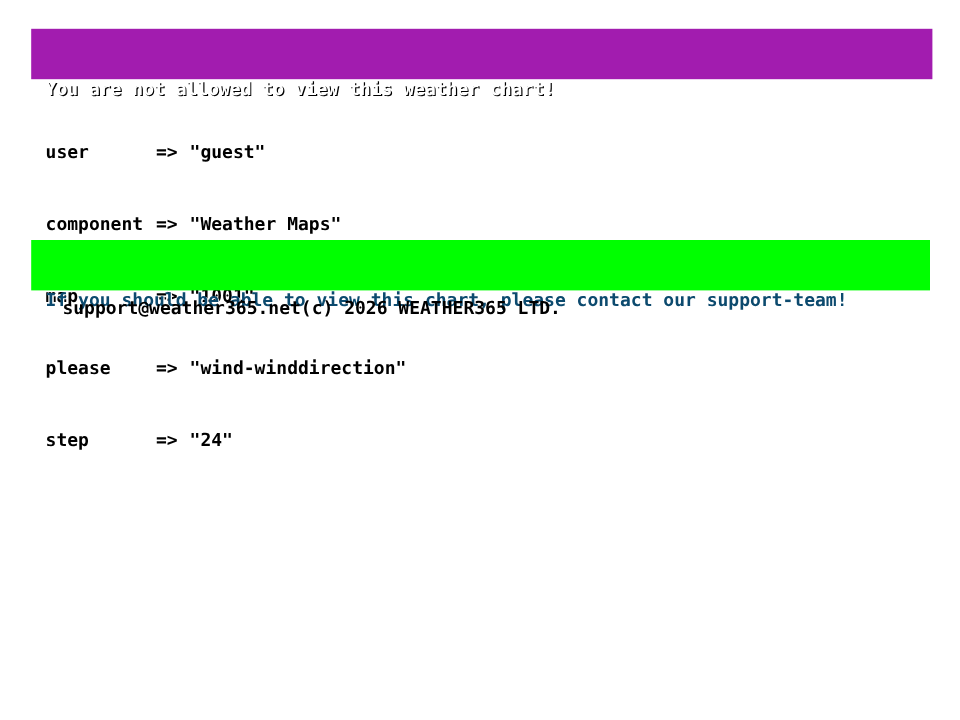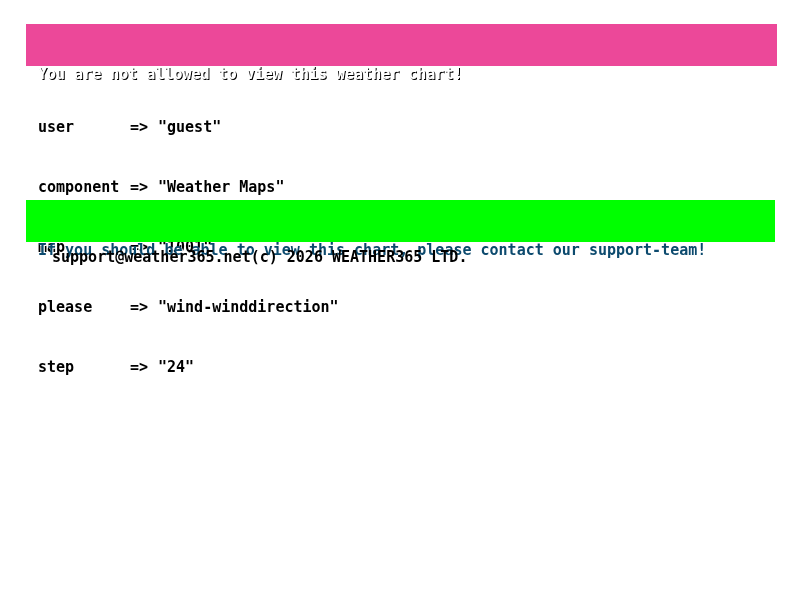--- a/index.html
+++ b/index.html
@@ -23,21 +23,21 @@
     left: 26px;
     box-sizing: border-box;
     padding: 3px 0 0 12px;
     line-height: 19px;
     white-space: pre;
   }
   .banner--error {
     top: 24px;
     width: 751px;
     height: 42px;
-    background: #ec4899;
+    background: #a21caf;
     color: #ffffff;
     text-shadow: 1px 1px 0 #000000;
   }
   .banner--info {
     top: 200px;
     width: 749px;
     height: 42px;
     background: #00ff00;
     color: #0c4a6e;
     text-shadow: 1px 1px 0 #ffffff;

